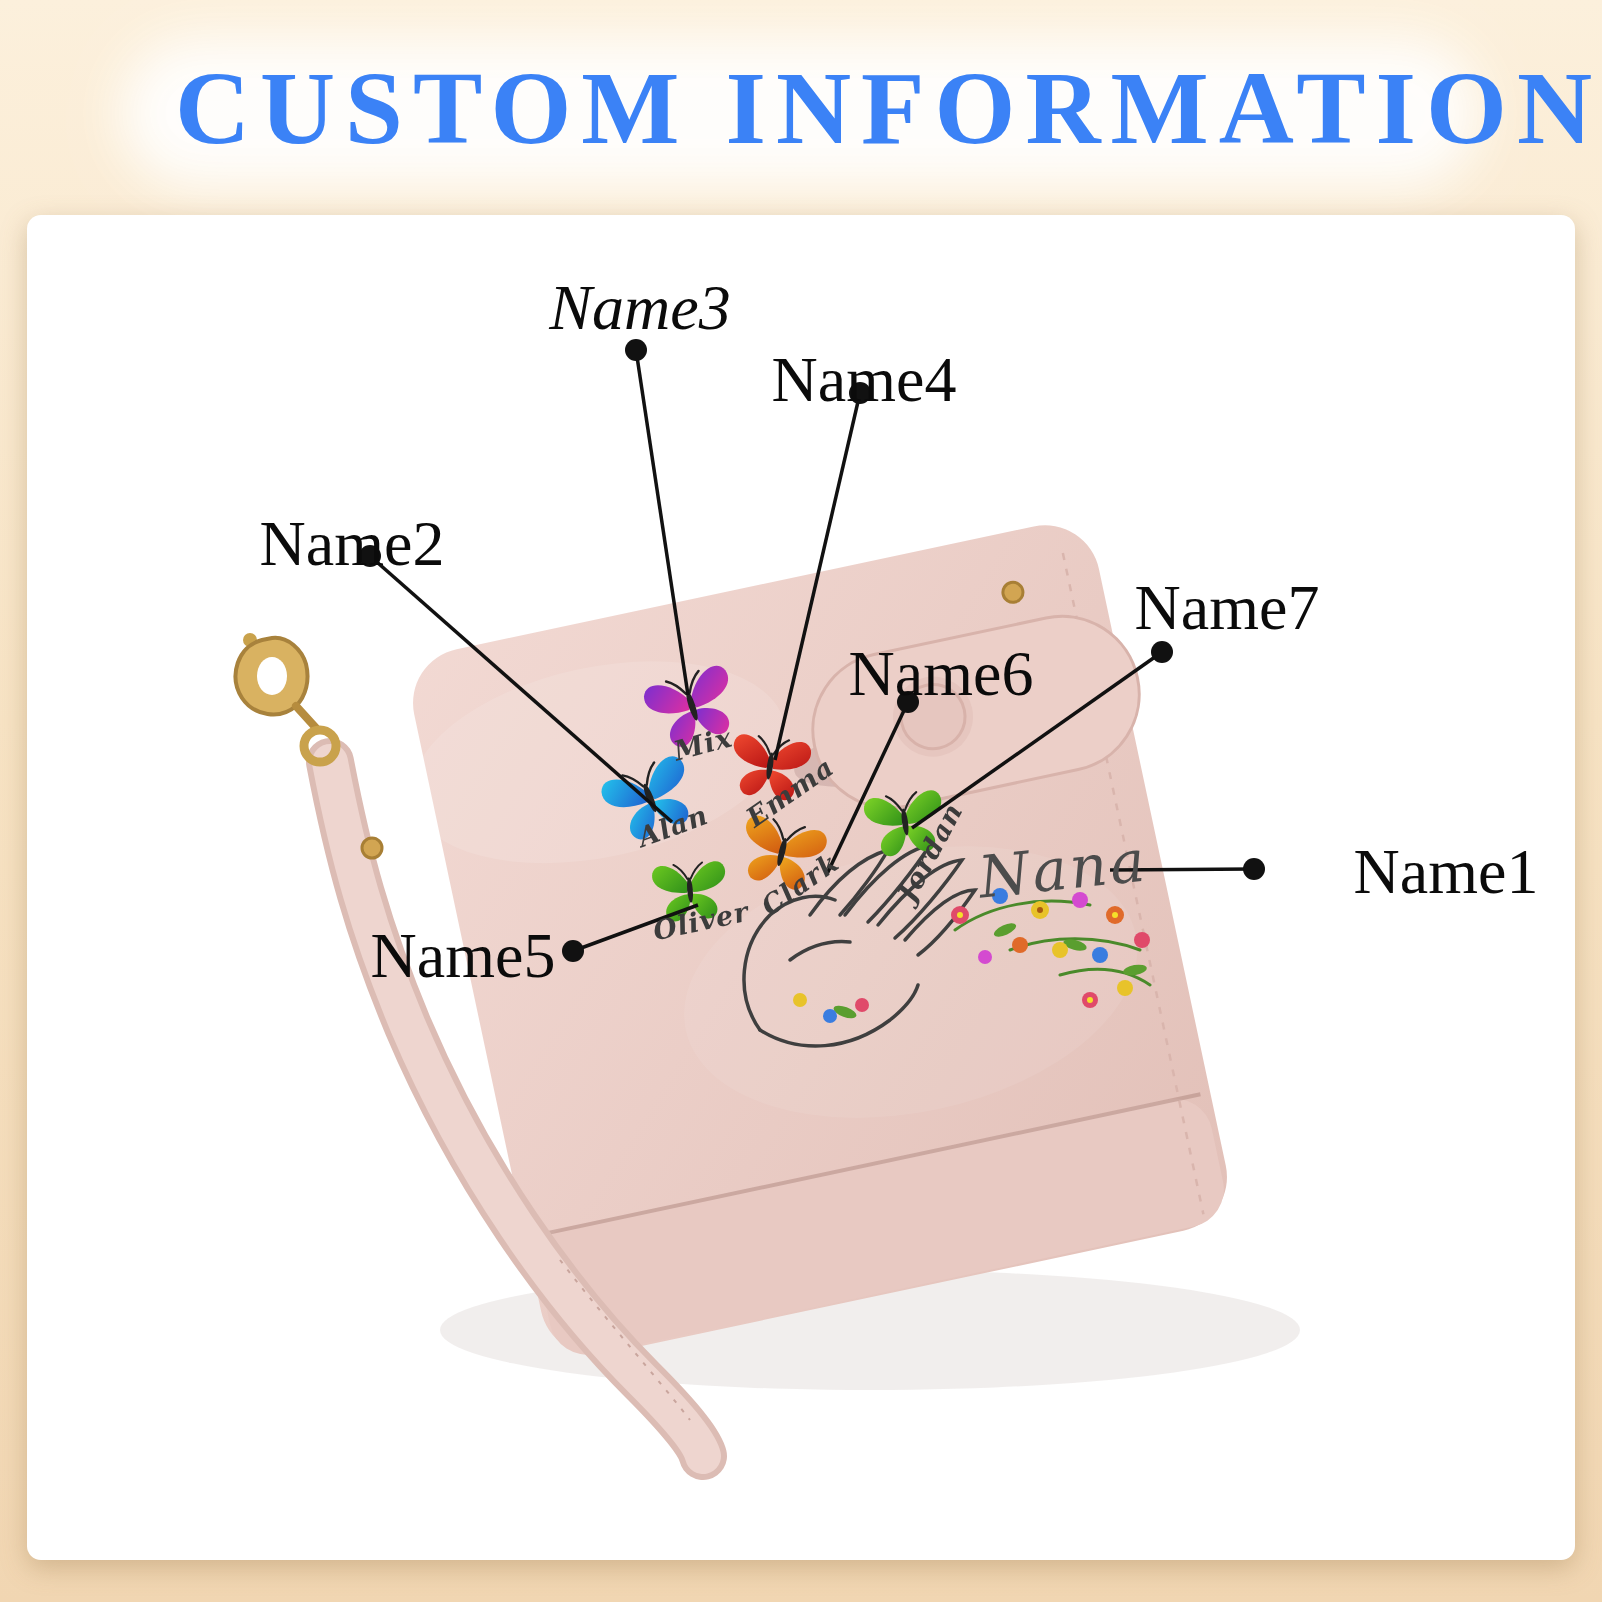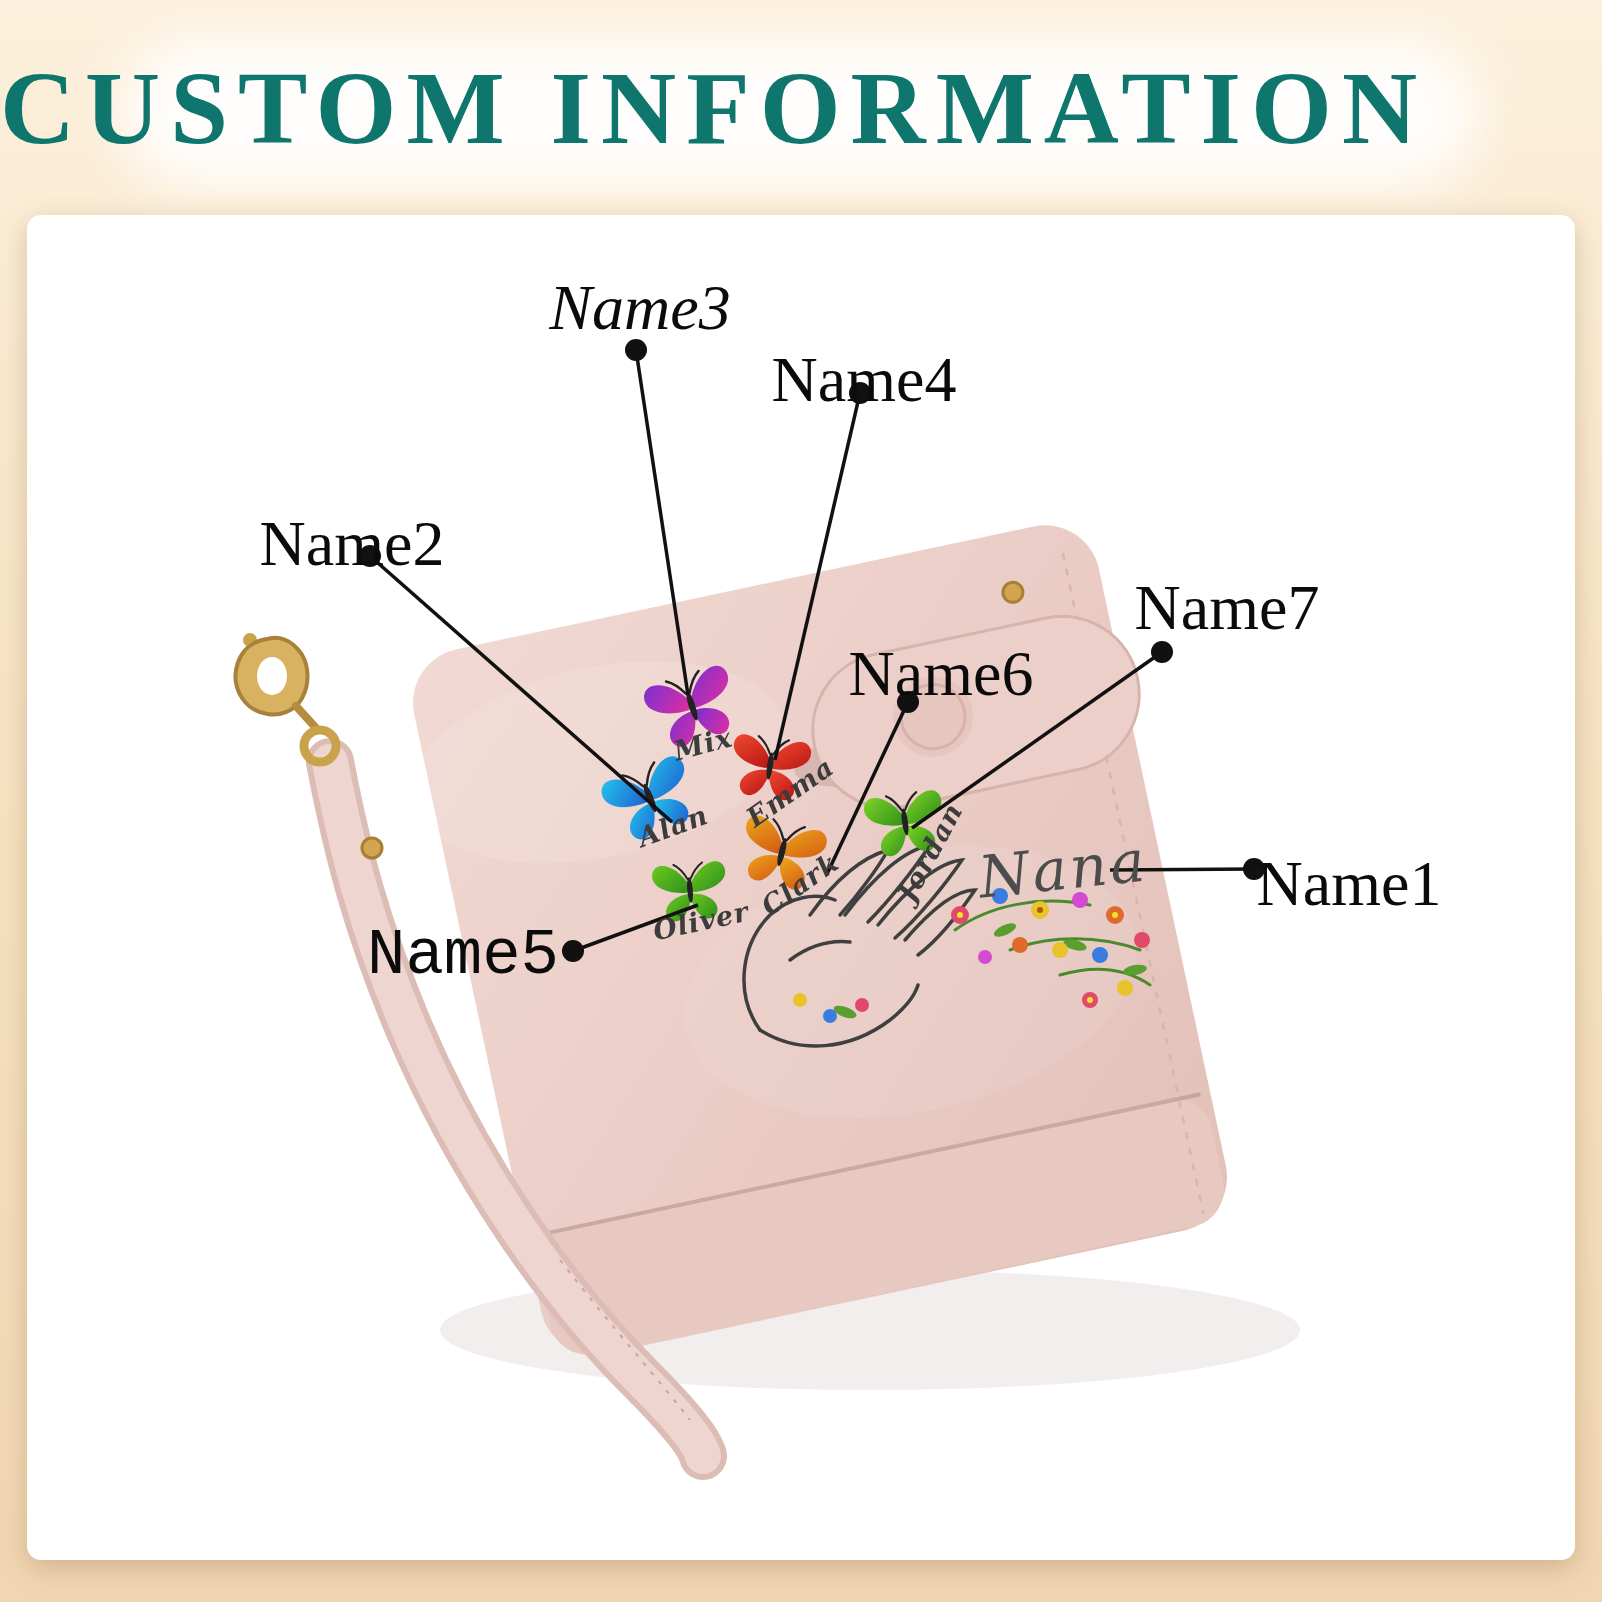--- a/index.html
+++ b/index.html
@@ -6,22 +6,22 @@
   body{
     width:1602px;height:1602px;position:relative;overflow:hidden;
     background:linear-gradient(180deg,#fcf0dc 0%,#f7e3c4 45%,#f1d6b2 100%);
     font-family:"Liberation Serif", serif;
   }
   .title-cloud{
     position:absolute;left:120px;top:38px;width:1360px;height:150px;
     background:#ffffff;border-radius:90px;filter:blur(26px);opacity:.92;
   }
   .page-title{
-    position:absolute;left:0;top:48px;width:100%;text-align:left;
-    font-size:104px;font-weight:700;letter-spacing:10px;color:#0f766e;
+    position:absolute;left:0;top:48px;width:100%;text-align:right;
+    font-size:104px;font-weight:700;letter-spacing:10px;color:#3b82f6;
     font-family:"Liberation Serif", serif;white-space:nowrap;
   }
   .card{
     position:absolute;left:27px;top:215px;width:1548px;height:1345px;
     background:#ffffff;border-radius:14px;
     box-shadow:0 8px 26px rgba(150,115,70,.35);
   }
   .scene{position:absolute;left:0;top:0;width:1602px;height:1602px;}
   .callout-label{
     position:absolute;transform:translate(-50%,-50%);
@@ -187,25 +187,25 @@
       <line x1="1254" y1="869" x2="1110" y2="870"></line>
         <circle cx="1254" cy="869" r="11" fill="#111111" stroke="none"></circle>
     </g>
     <g>
       <line x1="573" y1="951" x2="698" y2="905"></line>
         <circle cx="573" cy="951" r="11" fill="#111111" stroke="none"></circle>
     </g>
   </g>
 </svg>
 
-<div class="callout-label" style="left:1349px;top:872px;margin-top:12px;">Name1</div>
+<div class="callout-label" style="left:1446px;top:872px;">Name1</div>
 <div class="callout-label" style="left:352px;top:508px;margin-top:36px;">Name2</div>
 <div class="callout-label" style="left:640px;top:308px;font-style:italic;">Name3</div>
 <div class="callout-label" style="left:864px;top:380px;">Name4</div>
-<div class="callout-label" style="left:463px;top:956px;font-family:Liberation Mono, monospace;">Name5</div>
+<div class="callout-label" style="left:463px;top:956px;">Name5</div>
 <div class="callout-label" style="left:941px;top:674px;">Name6</div>
 <div class="callout-label" style="left:1203px;top:608px;margin-left:24px;">Name7</div>
 
 <div class="bfly-name" style="left:703px;top:744px;transform:translate(-50%,-50%) rotate(-15deg);">Mix</div>
 <div class="bfly-name" style="left:790px;top:792px;transform:translate(-50%,-50%) rotate(-35deg);">Emma</div>
 <div class="bfly-name" style="left:673px;top:826px;transform:translate(-50%,-50%) rotate(-20deg);">Alan</div>
 <div class="bfly-name" style="left:800px;top:884px;transform:translate(-50%,-50%) rotate(-35deg);">Clark</div>
 <div class="bfly-name" style="left:930px;top:852px;transform:translate(-50%,-50%) rotate(-62deg);">Jordan</div>
 <div class="bfly-name" style="left:701px;top:921px;transform:translate(-50%,-50%) rotate(-12deg);">Oliver</div>
 <div class="nana-name" style="left:1063px;top:869px;transform:translate(-50%,-50%) rotate(-6deg);">Nana</div>

